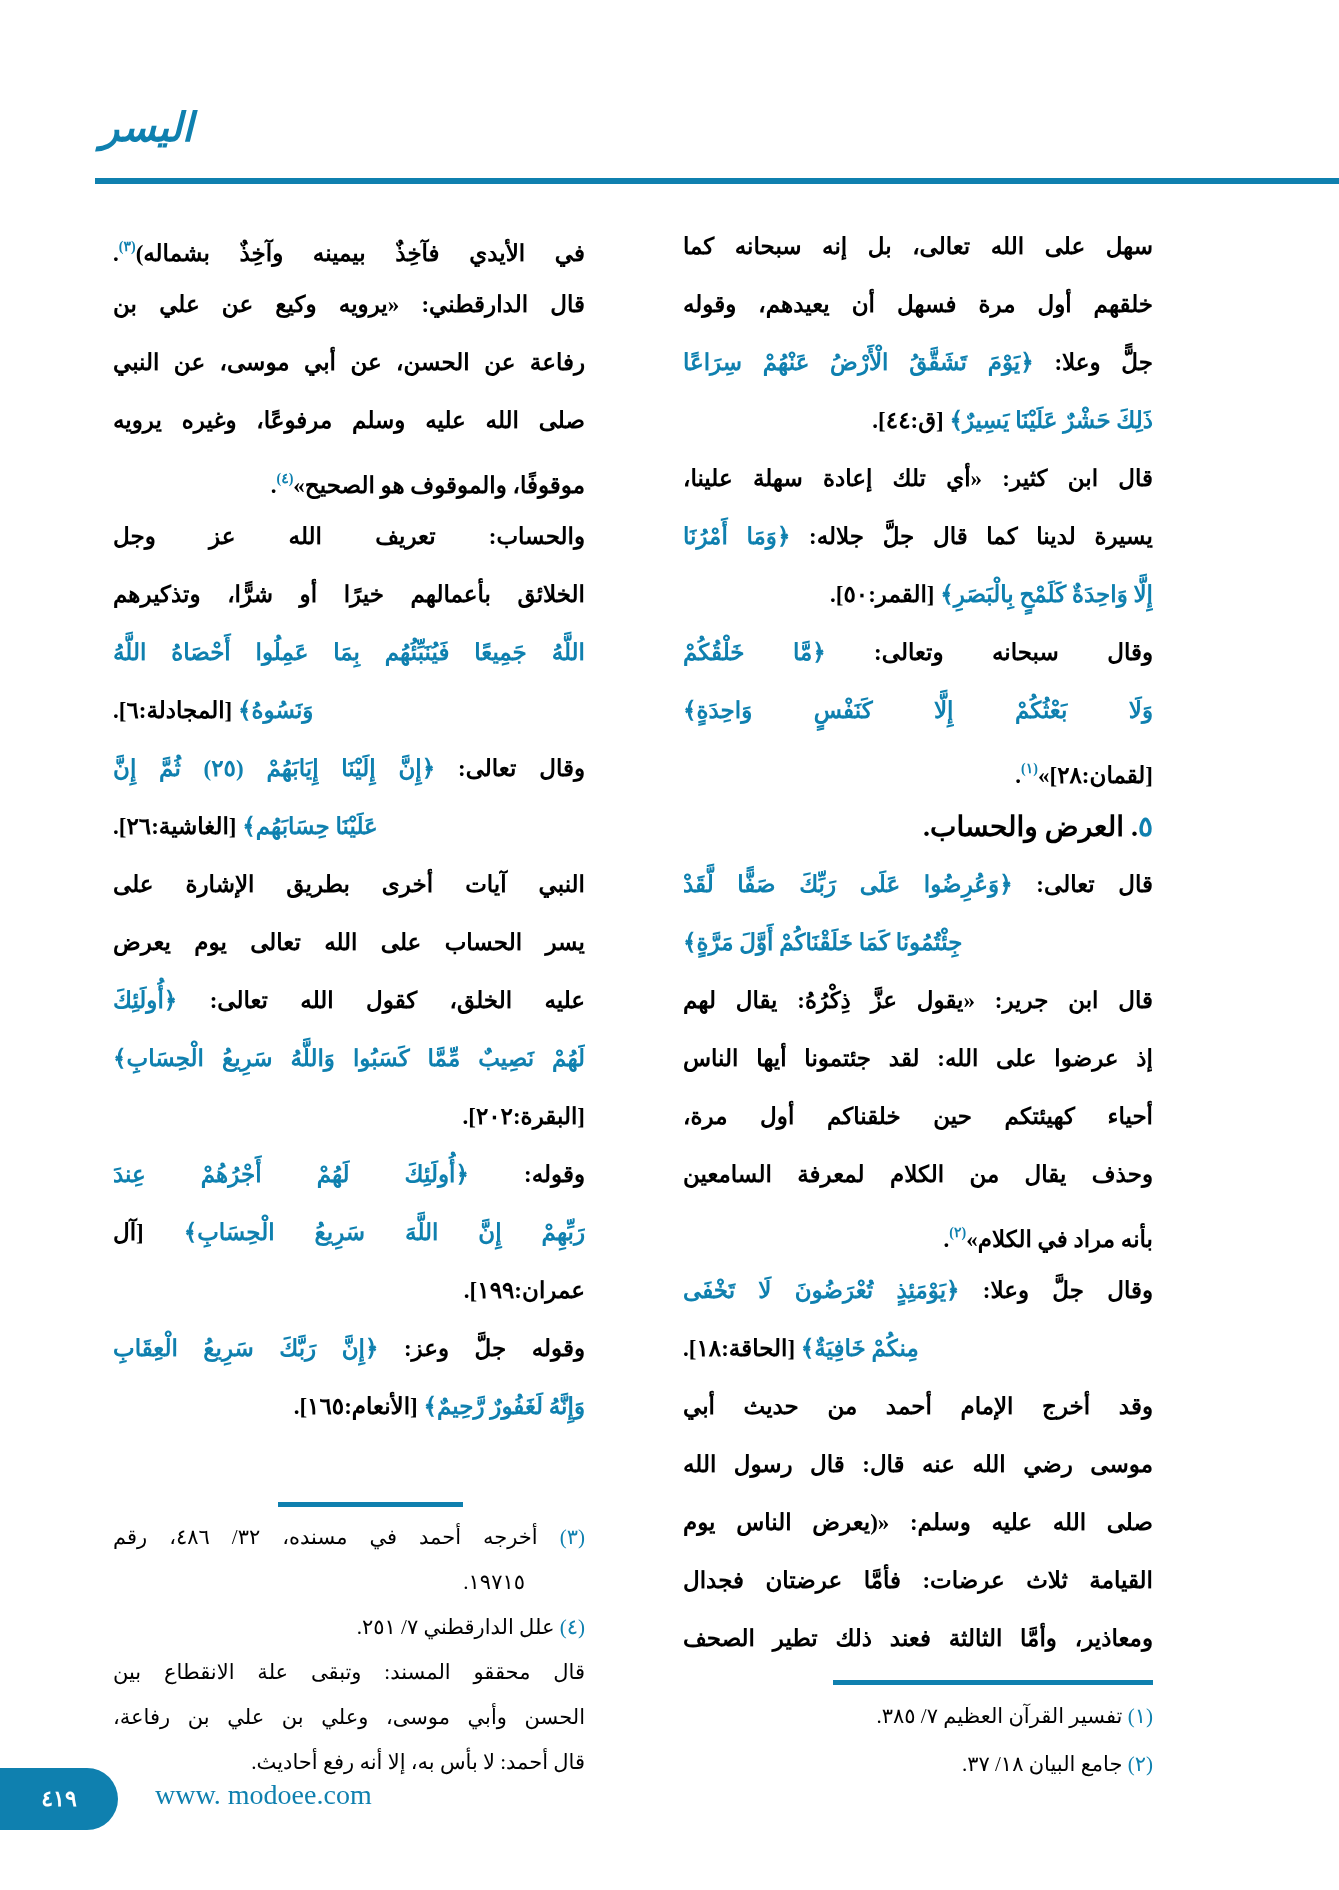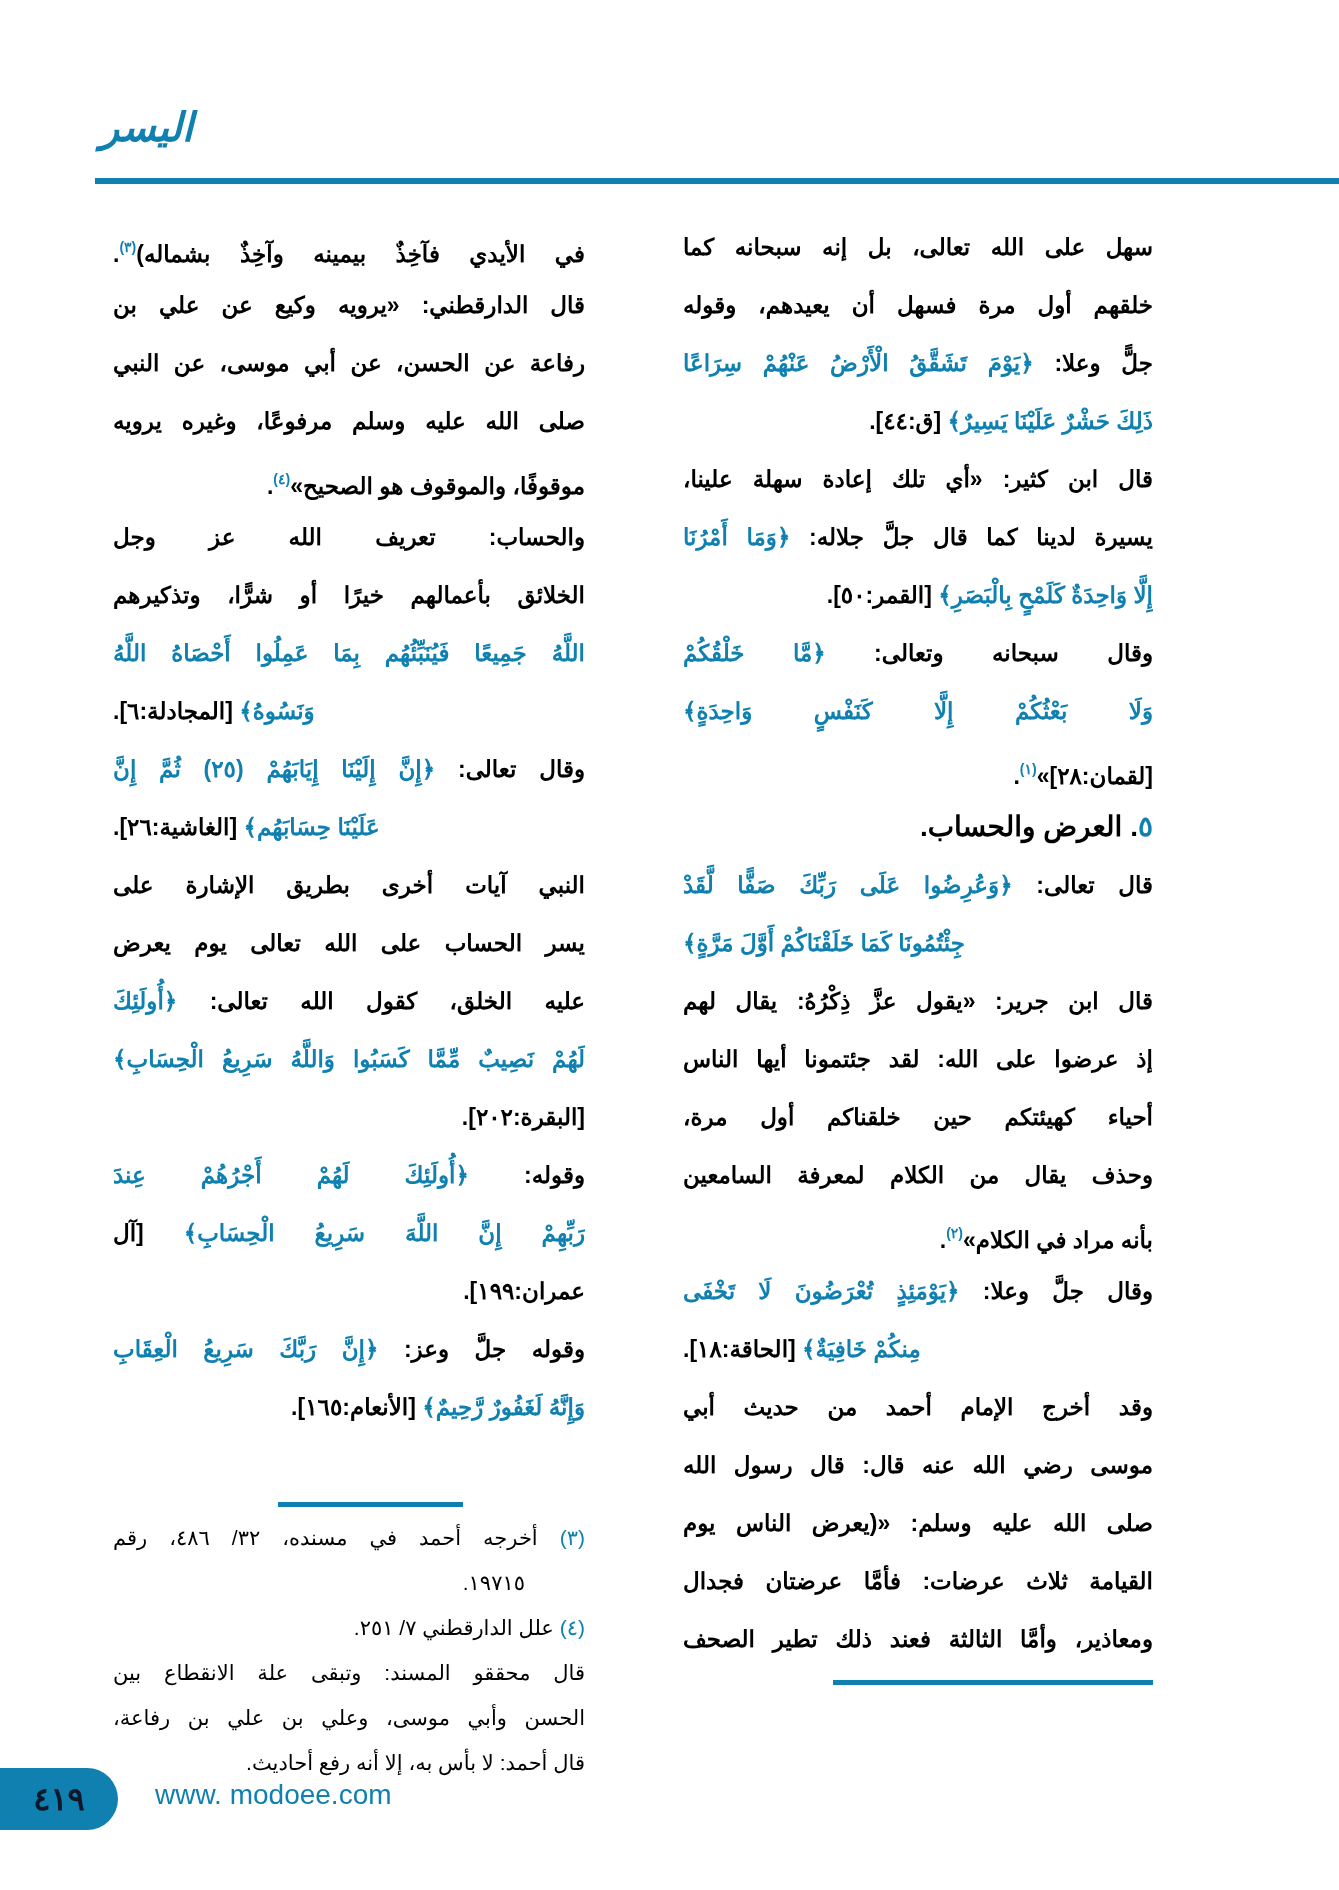--- a/index.html
+++ b/index.html
@@ -1,19 +1,19 @@
 <!DOCTYPE html>
 <html lang="ar" style="--accent: #0F80AF; --ink: #000000;"><head>
 <meta charset="utf-8">
 <style>
   :root{ --accent:#0F80AF; --ink:#000000; --bg:#FFFFFF; }
   html,body{margin:0;padding:0;background:#e8e8e8;}
   .page{
     position:relative; width:1339px; height:1890px; background:var(--bg);
-    overflow:hidden; font-family:Liberation Sans, sans-serif; margin:0 auto;
+    overflow:hidden; font-family:Liberation Serif, serif; margin:0 auto;
   }
   .chapter-title{
     position:absolute; left:100px; top:104px; font-size:40px; font-weight:bold;
     color:var(--accent); font-style:italic;
   }
   .header-rule{
     position:absolute; left:95px; top:178px; width:1244px; height:6px;
     background:var(--accent);
   }
   .col{ position:absolute; direction:rtl; }
@@ -36,21 +36,21 @@
   .fn{ position:absolute; direction:rtl; }
   #fn-left { left:113px; top:1515px; width:472px; }
   #fn-right{ left:683px; top:1692px; width:470px; }
   .fn .line{ height:45px; line-height:45px; font-size:21px; font-weight:normal; }
   #fn-right .line{ height:48px; line-height:48px; }
   .page-tab{
     position:absolute; left:0; top:1768px; width:118px; height:62px;
     background:var(--accent); border-radius:0 31px 31px 0;
     display:flex; align-items:center; justify-content:center;
   }
-  .page-tab span{ color:#0f172a; font-size:32px; font-weight:bold; letter-spacing:2px; }
+  .page-tab span{ color:#ffffff; font-size:22px; font-weight:bold; letter-spacing:2px; }
   .website{
     position:absolute; left:155px; top:1779px; font-size:28px;
     color:var(--accent); direction:ltr; font-weight:normal;
   }
 </style>
 </head>
 <body>
 
 <div class="page">
   <div class="chapter-title">اليسر</div>
@@ -111,18 +111,22 @@
   <div class="fn-rule" id="fn-rule-right"></div>
 
   <div class="fn" id="fn-left">
       <div class="line j"><span class="accent">(٣) </span><span class="ink">أخرجه أحمد في مسنده، ٣٢/ ٤٨٦، رقم</span></div>
       <div class="line r" style="padding-right: 60px;"><span class="ink">١٩٧١٥.</span></div>
       <div class="line r"><span class="accent">(٤) </span><span class="ink">علل الدارقطني ٧/ ٢٥١.</span></div>
       <div class="line j"><span class="ink">قال محققو المسند: وتبقى علة الانقطاع بين</span></div>
       <div class="line j"><span class="ink">الحسن وأبي موسى، وعلي بن علي بن رفاعة،</span></div>
       <div class="line r"><span class="ink">قال أحمد: لا بأس به، إلا أنه رفع أحاديث.</span></div>
     </div>
+  <div class="fn" id="fn-right">
+      <div class="line r"><span class="accent">(١) </span><span class="ink">تفسير القرآن العظيم ٧/ ٣٨٥.</span></div>
+      <div class="line r"><span class="accent">(٢) </span><span class="ink">جامع البيان ١٨/ ٣٧.</span></div>
+    </div>
 
   <div class="page-tab">
     <span>٤١٩</span>
   </div>
   <div class="website">www. modoee.com</div>
 </div>
 
 </body></html>

